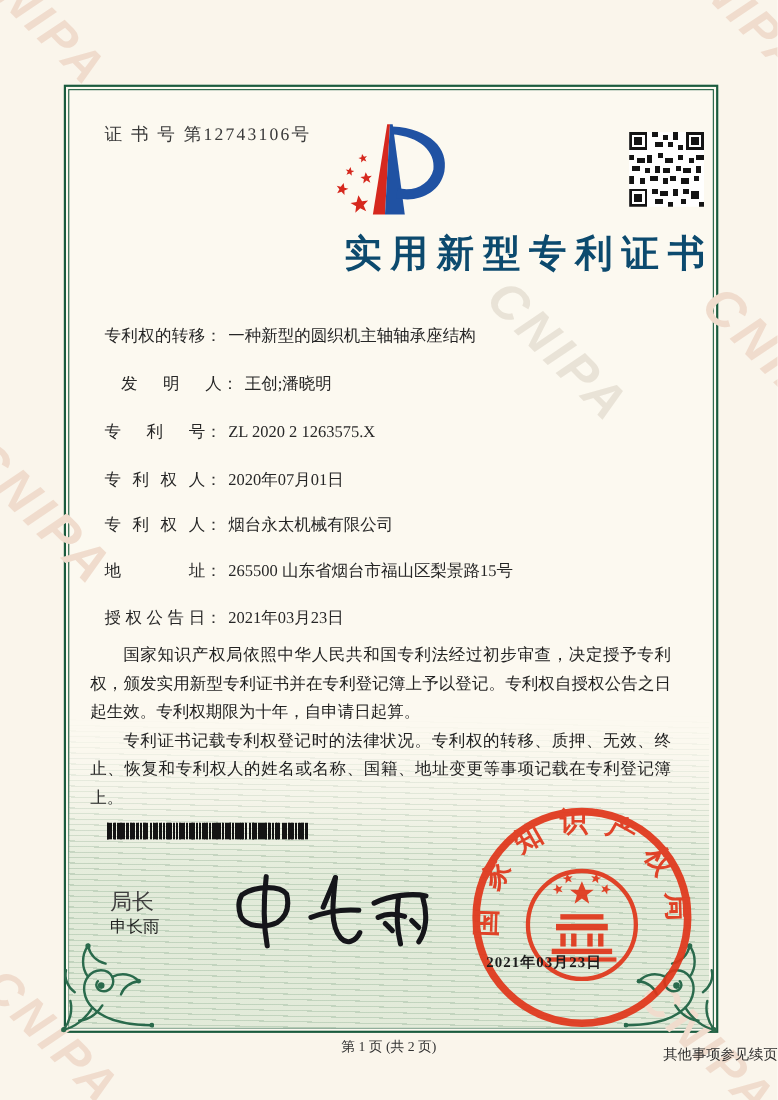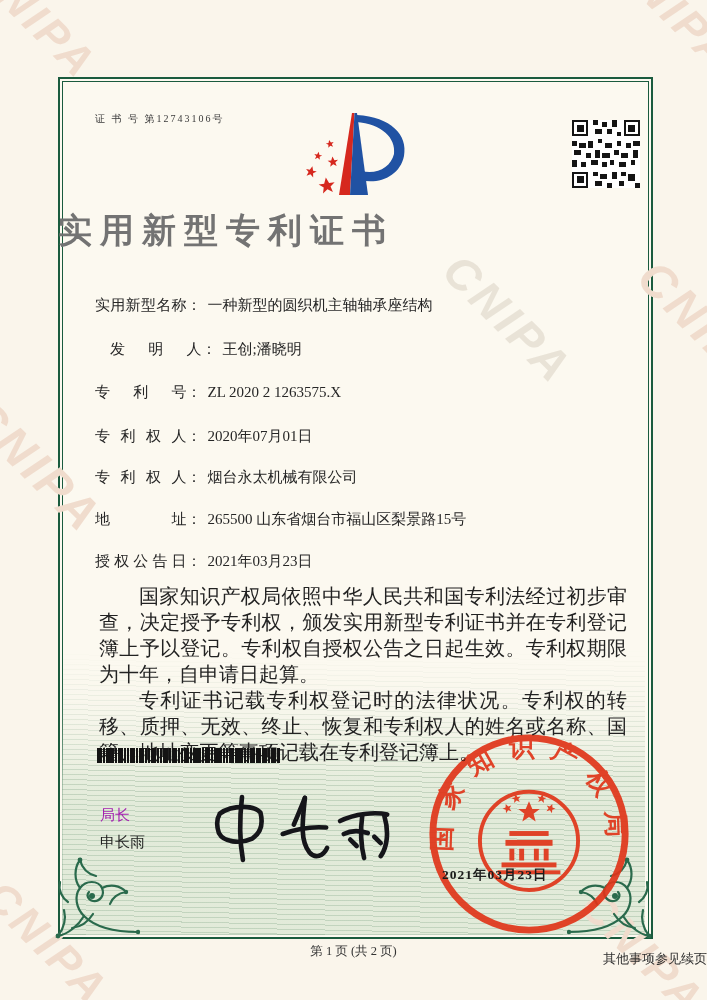--- a/index.html
+++ b/index.html
@@ -42,56 +42,56 @@
       repeating-linear-gradient(1.2deg, rgba(118,156,124,0.30) 0 1px, rgba(0,0,0,0) 1px 5px),
       linear-gradient(to bottom, rgba(226,235,219,0) 0%, rgba(221,232,213,0.85) 55%);
     -webkit-mask-image:linear-gradient(to bottom, transparent 0%, #000 45%);
     mask-image:linear-gradient(to bottom, transparent 0%, #000 45%);
     z-index:2;
   }
   .content{position:absolute;inset:0;z-index:5;}
   
   .cert-no{
     position:absolute;left:95px;top:112px;
-    font-size:10px;letter-spacing:2px;color:#3a3a3a;
+    font-size:16px;letter-spacing:2px;color:#3a3a3a;
   }
   .qr{position:absolute;left:572px;top:120px;width:68px;height:68px;}
   .logo{position:absolute;left:294px;top:110px;width:120px;height:88px;}
   .title{
     position:absolute;left:58px;top:208px;width:591px;
-    text-align:left;font-size:34px;font-weight:bold;
-    letter-spacing:8px;color:#737373;
+    text-align:right;font-size:34px;font-weight:bold;
+    letter-spacing:8px;color:#0c4a6e;
   }
   
   .row{position:absolute;left:95px;width:540px;font-size:15px;height:22px;white-space:nowrap;}
   .f-label{
     display:inline-block;width:6.1em;
     text-align:justify;text-align-last:justify;
     -moz-text-align-last:justify;
     vertical-align:top;color:#262626;
   }
   .f-colon{display:inline-block;}
   .f-value{display:inline-block;margin-left:6px;color:#262626;}
   .g2{position:absolute;left:265px;top:0;}
   .g2 .f-label{width:5.1em;}
   
   .paras{
-    position:absolute;left:99px;top:583px;width:528px;
-    font-size:20px;line-height:26px;color:#222;text-align:justify;
+    position:absolute;left:82px;top:583px;width:528px;
+    font-size:15px;line-height:26px;color:#222;text-align:justify;
   }
   .paras p{margin:0;text-indent:2em;}
   
   .barcode{
     position:absolute;left:97px;top:748px;width:183px;height:15px;
     background-image:
       repeating-linear-gradient(90deg,#141414 0 2px,rgba(0,0,0,0) 2px 3px),
       repeating-linear-gradient(90deg,#141414 0 1px,rgba(0,0,0,0) 1px 7px),
       repeating-linear-gradient(90deg,#141414 0 3px,rgba(0,0,0,0) 3px 11px);
   }
-  .signer-title{position:absolute;left:100px;top:806px;font-size:15px;color:#a21caf;font-family:Liberation Serif, serif;}
+  .signer-title{position:absolute;left:100px;top:806px;font-size:20px;color:#404040;font-family:Liberation Serif, serif;}
   .signer-name{position:absolute;left:100px;top:833px;font-size:15px;color:#1e1e1e;}
   .signature{position:absolute;left:205px;top:785px;width:185px;height:85px;}
   .seal{position:absolute;left:423px;top:730px;width:212px;height:208px;mix-blend-mode:multiply;opacity:.92;}
   .seal-date{
     position:absolute;left:442px;top:866px;width:170px;
     font-size:13.5px;font-weight:bold;letter-spacing:1px;color:#1b1b1b;
     z-index:6;
   }
   .page-info{
     position:absolute;left:58px;top:915px;width:591px;text-align:center;
@@ -221,21 +221,21 @@
         <use href="#star" transform="translate(24,46) scale(0.42) rotate(10)"></use>
         <use href="#star" transform="translate(39,52) scale(0.55) rotate(-6)"></use>
         <use href="#star" transform="translate(17,62) scale(0.58) rotate(14)"></use>
         <use href="#star" transform="translate(33,76) scale(0.85) rotate(-8)"></use>
       </g>
     </svg>
 
     <div class="title">实用新型专利证书</div>
 
     <div class="row" style="top:296px;">
-      <span class="f-label">实用新型名称</span><span class="f-colon">：</span><span class="f-value">一种新型的圆织机主轴轴承座结构</span>
+      <span class="f-label">专利权的转移</span><span class="f-colon">：</span><span class="f-value">一种新型的圆织机主轴轴承座结构</span>
     </div>
     <div class="row" style="top:340px;margin-left:15px;">
       <span class="f-label">发明人</span><span class="f-colon">：</span><span class="f-value">王创;潘晓明</span>
     </div>
     <div class="row" style="top:383px;">
       <span class="f-label">专利号</span><span class="f-colon">：</span><span class="f-value">ZL 2020 2 1263575.X</span>
     </div>
     <div class="row" style="top:427px;">
       <span class="f-label">专利权人</span><span class="f-colon">：</span><span class="f-value">2020年07月01日</span>
     </div>

